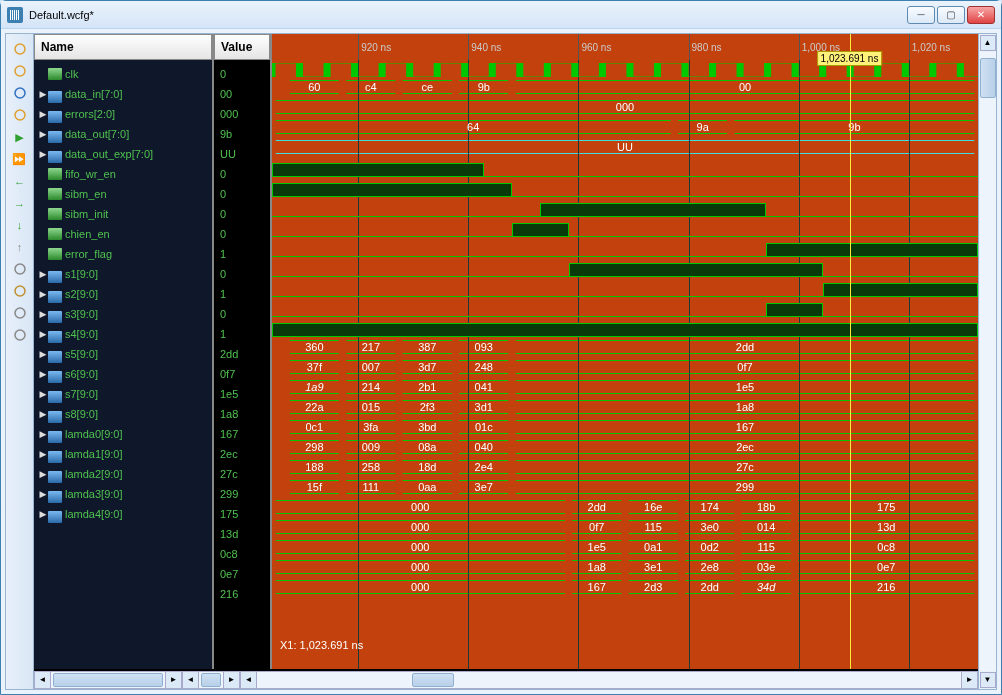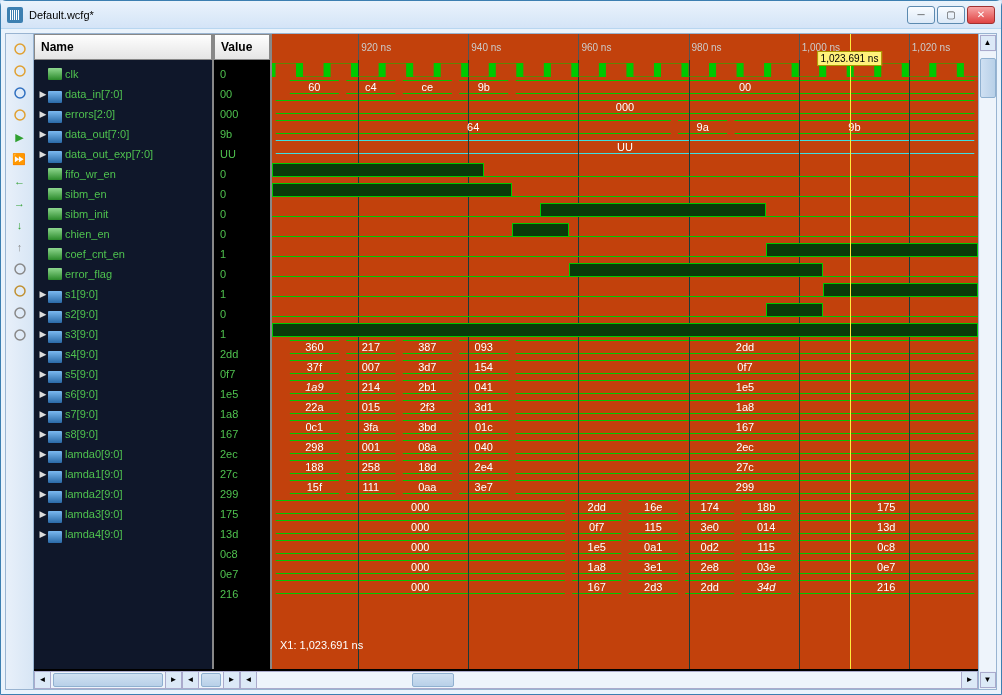--- a/index.html
+++ b/index.html
@@ -182,25 +182,20 @@
                 <span class="nm">sibm_init</span>
               </div>
               <div class="row">
                 <span class="exp"></span>
                 <span class="sic bit"></span>
                 <span class="nm">chien_en</span>
               </div>
               <div class="row">
                 <span class="exp"></span>
                 <span class="sic bit"></span>
-                <span class="nm">coef_cnt_en</span>
-              </div>
-              <div class="row">
-                <span class="exp"></span>
-                <span class="sic bit"></span>
                 <span class="nm">error_flag</span>
               </div>
               <div class="row">
                 <span class="exp">▶</span>
                 <span class="sic bus"></span>
                 <span class="nm">s1[9:0]</span>
               </div>
               <div class="row">
                 <span class="exp">▶</span>
                 <span class="sic bus"></span>
@@ -375,21 +370,21 @@
                 <div class="bus-seg" style="left: 2%; width: 8%;"><span>360</span></div>
                 <div class="bus-seg" style="left: 10%; width: 8%;"><span>217</span></div>
                 <div class="bus-seg" style="left: 18%; width: 8%;"><span>387</span></div>
                 <div class="bus-seg" style="left: 26%; width: 8%;"><span>093</span></div>
                 <div class="bus-seg" style="left: 34%; width: 66%;"><span>2dd</span></div>
               </div>
               <div class="wrow">
                 <div class="bus-seg" style="left: 2%; width: 8%;"><span>37f</span></div>
                 <div class="bus-seg" style="left: 10%; width: 8%;"><span>007</span></div>
                 <div class="bus-seg" style="left: 18%; width: 8%;"><span>3d7</span></div>
-                <div class="bus-seg" style="left: 26%; width: 8%;"><span>154</span></div>
+                <div class="bus-seg" style="left: 26%; width: 8%;"><span>248</span></div>
                 <div class="bus-seg" style="left: 34%; width: 66%;"><span>0f7</span></div>
               </div>
               <div class="wrow">
                 <div class="bus-seg" style="left: 2%; width: 8%; font-style: italic;"><span>1a9</span></div>
                 <div class="bus-seg" style="left: 10%; width: 8%;"><span>214</span></div>
                 <div class="bus-seg" style="left: 18%; width: 8%;"><span>2b1</span></div>
                 <div class="bus-seg" style="left: 26%; width: 8%;"><span>041</span></div>
                 <div class="bus-seg" style="left: 34%; width: 66%;"><span>1e5</span></div>
               </div>
               <div class="wrow">
@@ -401,21 +396,21 @@
               </div>
               <div class="wrow">
                 <div class="bus-seg" style="left: 2%; width: 8%;"><span>0c1</span></div>
                 <div class="bus-seg" style="left: 10%; width: 8%;"><span>3fa</span></div>
                 <div class="bus-seg" style="left: 18%; width: 8%;"><span>3bd</span></div>
                 <div class="bus-seg" style="left: 26%; width: 8%;"><span>01c</span></div>
                 <div class="bus-seg" style="left: 34%; width: 66%;"><span>167</span></div>
               </div>
               <div class="wrow">
                 <div class="bus-seg" style="left: 2%; width: 8%;"><span>298</span></div>
-                <div class="bus-seg" style="left: 10%; width: 8%;"><span>001</span></div>
+                <div class="bus-seg" style="left: 10%; width: 8%;"><span>009</span></div>
                 <div class="bus-seg" style="left: 18%; width: 8%;"><span>08a</span></div>
                 <div class="bus-seg" style="left: 26%; width: 8%;"><span>040</span></div>
                 <div class="bus-seg" style="left: 34%; width: 66%;"><span>2ec</span></div>
               </div>
               <div class="wrow">
                 <div class="bus-seg" style="left: 2%; width: 8%;"><span>188</span></div>
                 <div class="bus-seg" style="left: 10%; width: 8%;"><span>258</span></div>
                 <div class="bus-seg" style="left: 18%; width: 8%;"><span>18d</span></div>
                 <div class="bus-seg" style="left: 26%; width: 8%;"><span>2e4</span></div>
                 <div class="bus-seg" style="left: 34%; width: 66%;"><span>27c</span></div>

